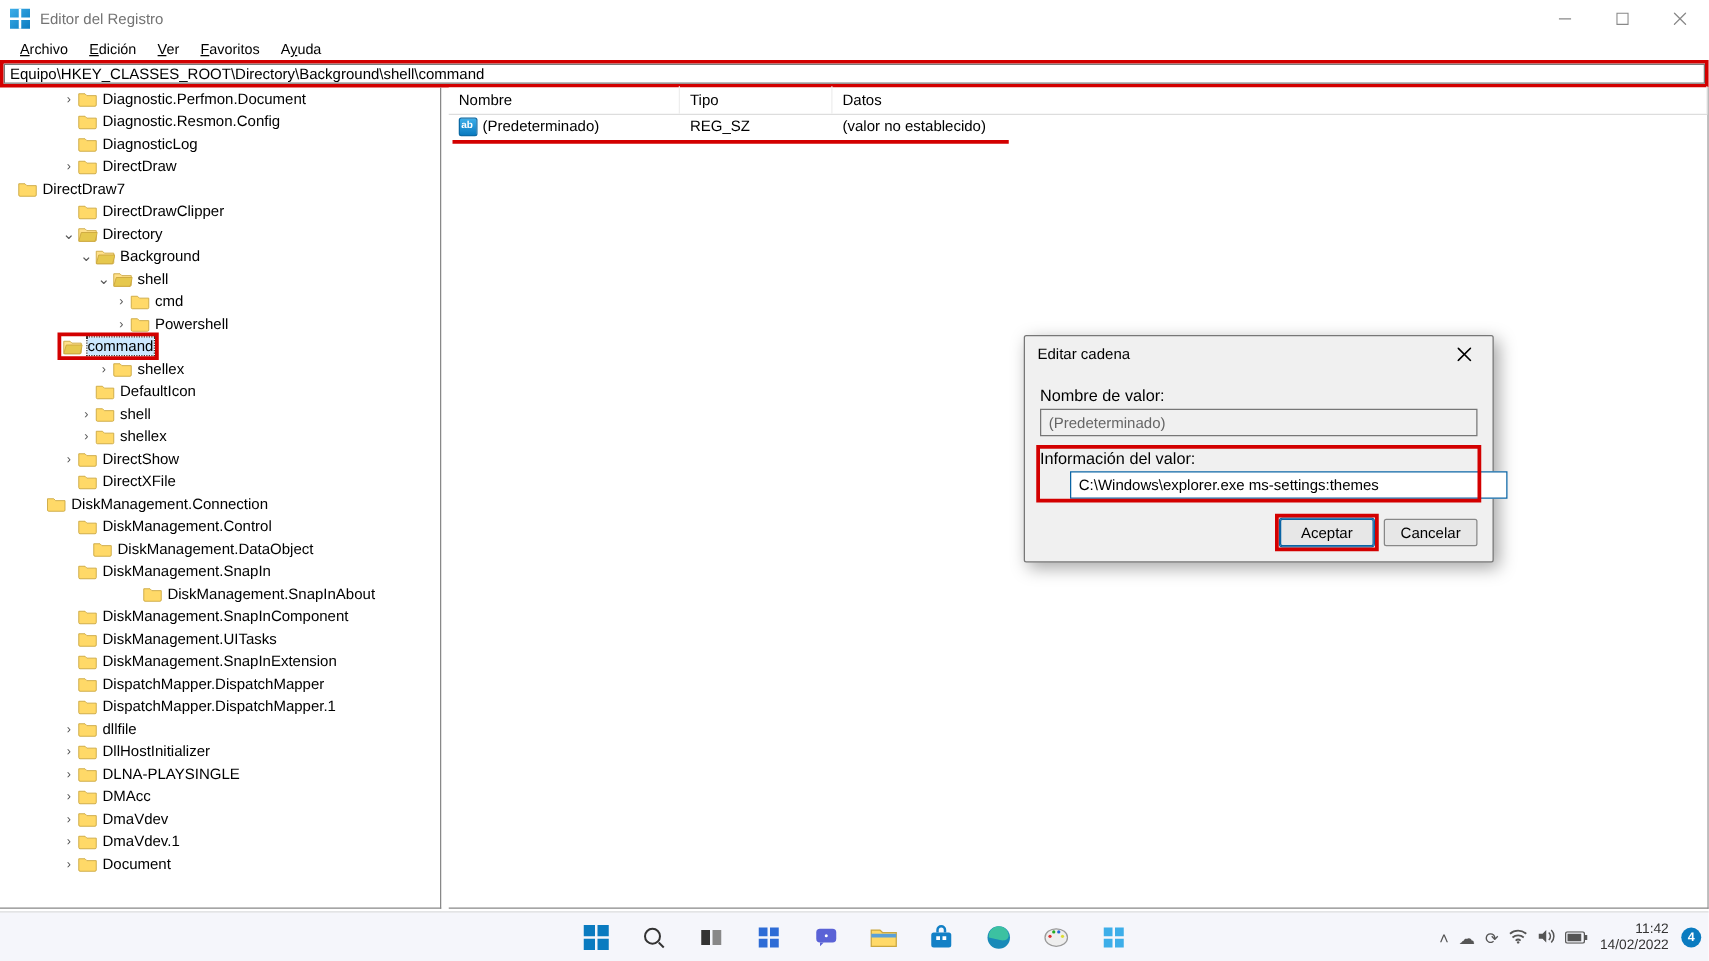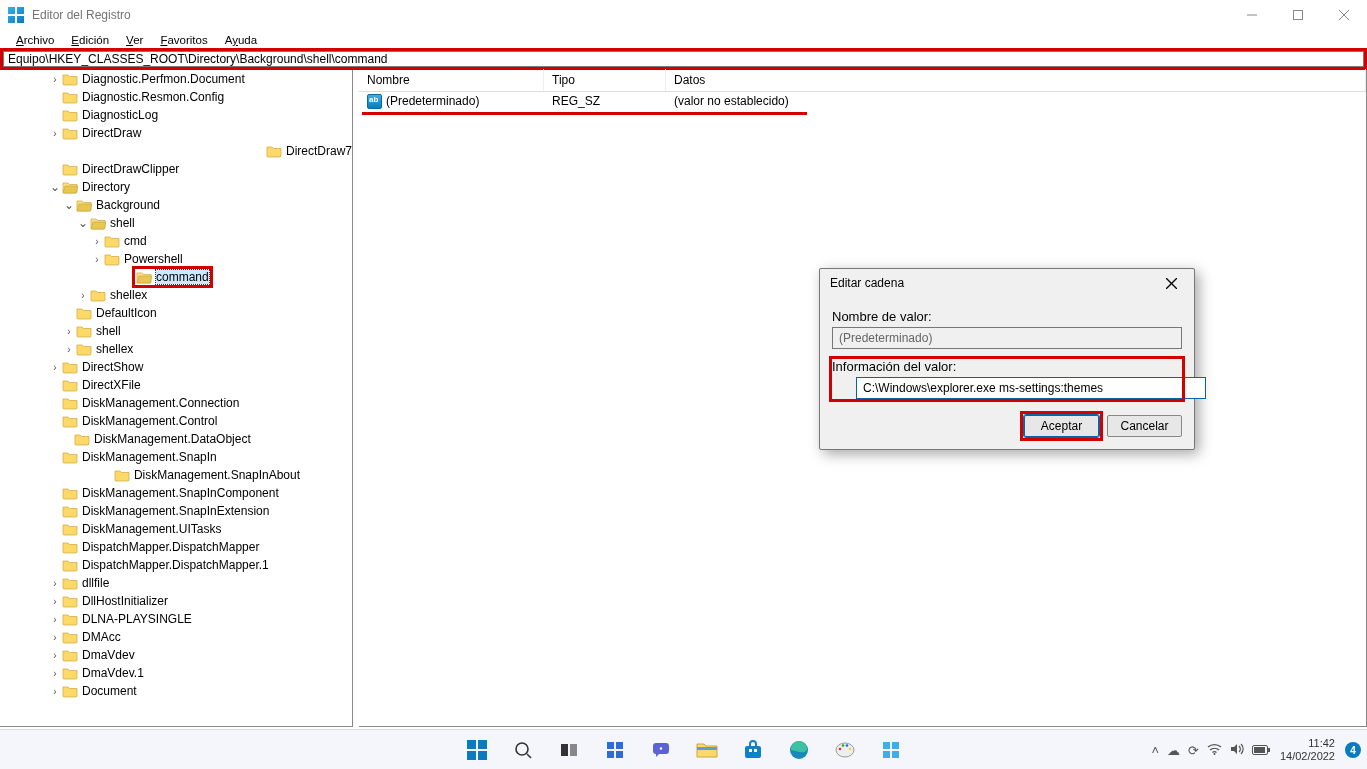--- a/index.html
+++ b/index.html
@@ -307,21 +307,21 @@
       <div class="trow" style="padding-left: 48px;">
         <span class="chev">›</span>
         <span class="folder">
           <svg width="16" height="14" viewBox="0 0 16 14">
   <path d="M1 3 h5 l1.5 1.5 H15 V12 a1 1 0 0 1 -1 1 H2 a1 1 0 0 1 -1 -1 z" fill="#ffd968" stroke="#caa63e" stroke-width="0.7"></path>
 
 </svg>
         </span>
         <span class="tlabel">DirectDraw</span>
       </div>
-      <div class="trow" style="padding-left: 48px; justify-content: flex-end;">
+      <div class="trow" style="">
         <span class="chev none"></span>
         <span class="folder">
           <svg width="16" height="14" viewBox="0 0 16 14">
   <path d="M1 3 h5 l1.5 1.5 H15 V12 a1 1 0 0 1 -1 1 H2 a1 1 0 0 1 -1 -1 z" fill="#ffd968" stroke="#caa63e" stroke-width="0.7"></path>
 
 </svg>
         </span>
         <span class="tlabel">DirectDraw7</span>
       </div>
       <div class="trow" style="padding-left: 48px;">
@@ -377,21 +377,21 @@
       <div class="trow" style="padding-left: 90px;">
         <span class="chev">›</span>
         <span class="folder">
           <svg width="16" height="14" viewBox="0 0 16 14">
   <path d="M1 3 h5 l1.5 1.5 H15 V12 a1 1 0 0 1 -1 1 H2 a1 1 0 0 1 -1 -1 z" fill="#ffd968" stroke="#caa63e" stroke-width="0.7"></path>
 
 </svg>
         </span>
         <span class="tlabel">Powershell</span>
       </div>
-      <div class="trow selected" style="padding-left: 90px; margin-left: 32px;">
+      <div class="trow selected" style="padding-left: 36px;">
         <span class="chev none"></span>
         <span class="red-sel" style="display: inline-flex; align-items: center;">
           <span class="folder folder-open">
             <svg width="16" height="14" viewBox="0 0 16 14">
   <path d="M1 3 h5 l1.5 1.5 H15 V12 a1 1 0 0 1 -1 1 H2 a1 1 0 0 1 -1 -1 z" fill="#ffe08a" stroke="#caa63e" stroke-width="0.7"></path>
   <path class="flap" d="M1 13 L3 6 H16 L14 13 z" fill="#ffe9a8" stroke="#caa63e" stroke-width="0.7"></path>
 </svg>
           </span>
           <span class="tlabel">command</span>
         </span>
@@ -449,21 +449,21 @@
       <div class="trow" style="padding-left: 48px;">
         <span class="chev none"></span>
         <span class="folder">
           <svg width="16" height="14" viewBox="0 0 16 14">
   <path d="M1 3 h5 l1.5 1.5 H15 V12 a1 1 0 0 1 -1 1 H2 a1 1 0 0 1 -1 -1 z" fill="#ffd968" stroke="#caa63e" stroke-width="0.7"></path>
 
 </svg>
         </span>
         <span class="tlabel">DirectXFile</span>
       </div>
-      <div class="trow" style="padding-left: 48px; text-align: right;">
+      <div class="trow" style="padding-left: 23px; text-align: right;">
         <span class="chev none"></span>
         <span class="folder">
           <svg width="16" height="14" viewBox="0 0 16 14">
   <path d="M1 3 h5 l1.5 1.5 H15 V12 a1 1 0 0 1 -1 1 H2 a1 1 0 0 1 -1 -1 z" fill="#ffd968" stroke="#caa63e" stroke-width="0.7"></path>
 
 </svg>
         </span>
         <span class="tlabel">DiskManagement.Connection</span>
       </div>
       <div class="trow" style="padding-left: 48px;">
@@ -517,31 +517,31 @@
         <span class="tlabel">DiskManagement.SnapInComponent</span>
       </div>
       <div class="trow" style="padding-left: 48px;">
         <span class="chev none"></span>
         <span class="folder">
           <svg width="16" height="14" viewBox="0 0 16 14">
   <path d="M1 3 h5 l1.5 1.5 H15 V12 a1 1 0 0 1 -1 1 H2 a1 1 0 0 1 -1 -1 z" fill="#ffd968" stroke="#caa63e" stroke-width="0.7"></path>
 
 </svg>
         </span>
+        <span class="tlabel">DiskManagement.UITasks</span>
+      </div>
+      <div class="trow" style="padding-left: 48px;">
+        <span class="chev none"></span>
+        <span class="folder">
+          <svg width="16" height="14" viewBox="0 0 16 14">
+  <path d="M1 3 h5 l1.5 1.5 H15 V12 a1 1 0 0 1 -1 1 H2 a1 1 0 0 1 -1 -1 z" fill="#ffd968" stroke="#caa63e" stroke-width="0.7"></path>
+
+</svg>
+        </span>
         <span class="tlabel">DiskManagement.SnapInExtension</span>
-      </div>
-      <div class="trow" style="padding-left: 48px;">
-        <span class="chev none"></span>
-        <span class="folder">
-          <svg width="16" height="14" viewBox="0 0 16 14">
-  <path d="M1 3 h5 l1.5 1.5 H15 V12 a1 1 0 0 1 -1 1 H2 a1 1 0 0 1 -1 -1 z" fill="#ffd968" stroke="#caa63e" stroke-width="0.7"></path>
-
-</svg>
-        </span>
-        <span class="tlabel">DiskManagement.UITasks</span>
       </div>
       <div class="trow" style="padding-left: 48px;">
         <span class="chev none"></span>
         <span class="folder">
           <svg width="16" height="14" viewBox="0 0 16 14">
   <path d="M1 3 h5 l1.5 1.5 H15 V12 a1 1 0 0 1 -1 1 H2 a1 1 0 0 1 -1 -1 z" fill="#ffd968" stroke="#caa63e" stroke-width="0.7"></path>
 
 </svg>
         </span>
         <span class="tlabel">DispatchMapper.DispatchMapper</span>

